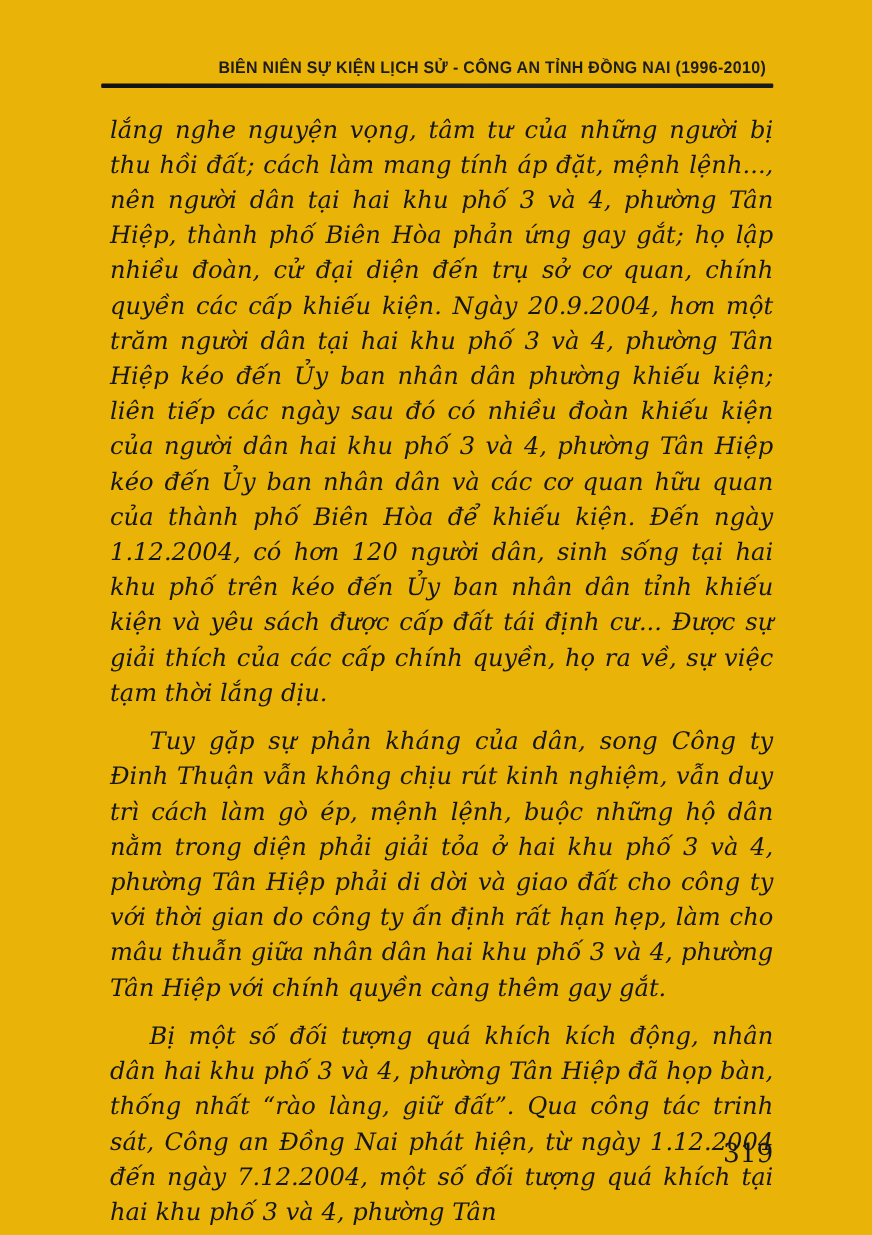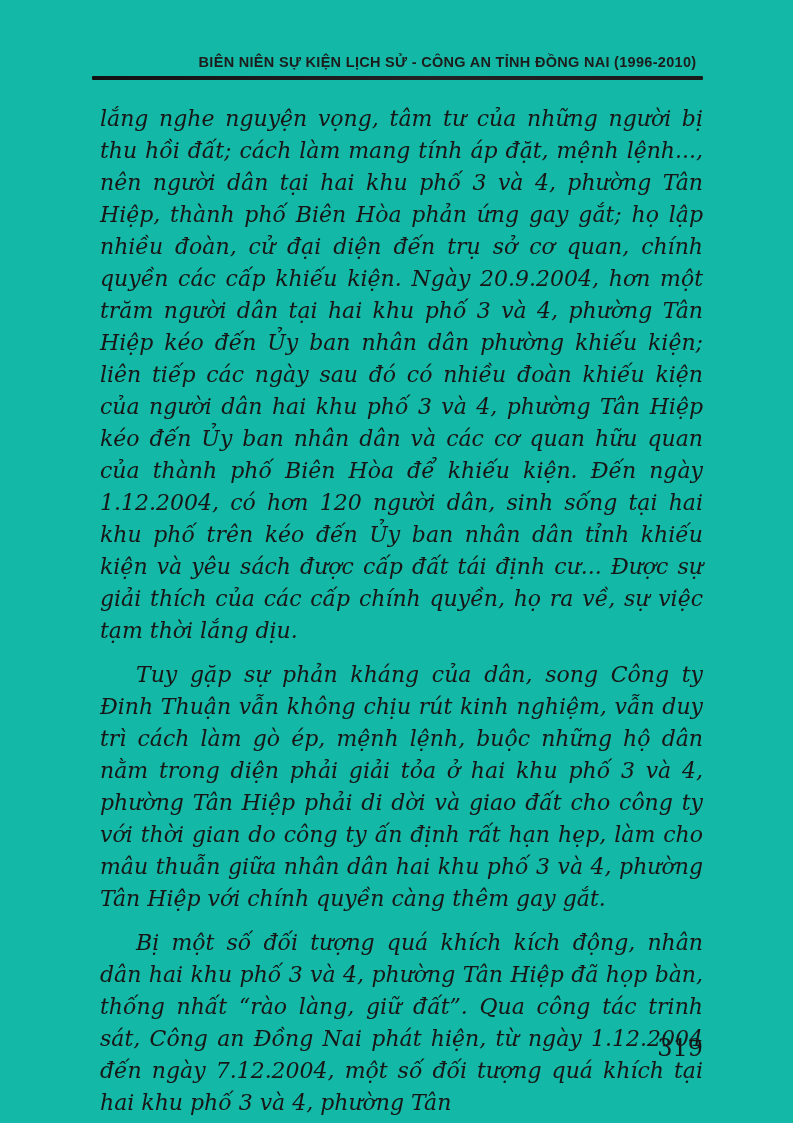--- a/index.html
+++ b/index.html
@@ -5,21 +5,21 @@
   html, body {
     margin: 0;
     padding: 0;
     background: #e8e8e8;
   }
   .sheet {
     position: relative;
     width: 793px;
     height: 1123px;
     margin: 0 auto;
-    background: #14b8a6;
+    background: #eab308;
     overflow: hidden;
     color: #181818;
   }
   
   .running-header {
     position: absolute;
     top: 54px;
     left: 92px;
     width: 611px;
   }

